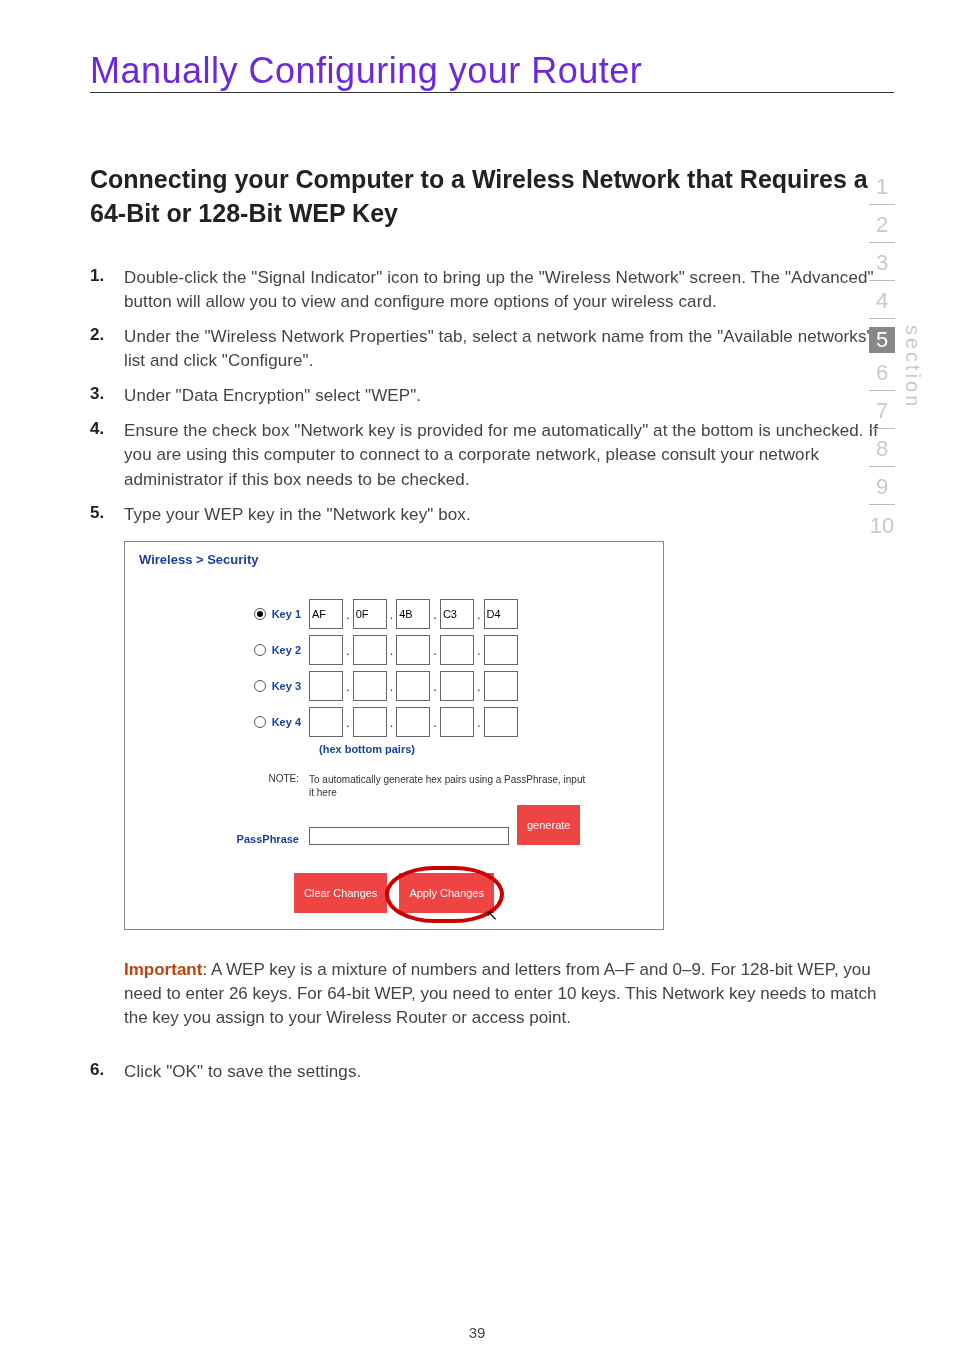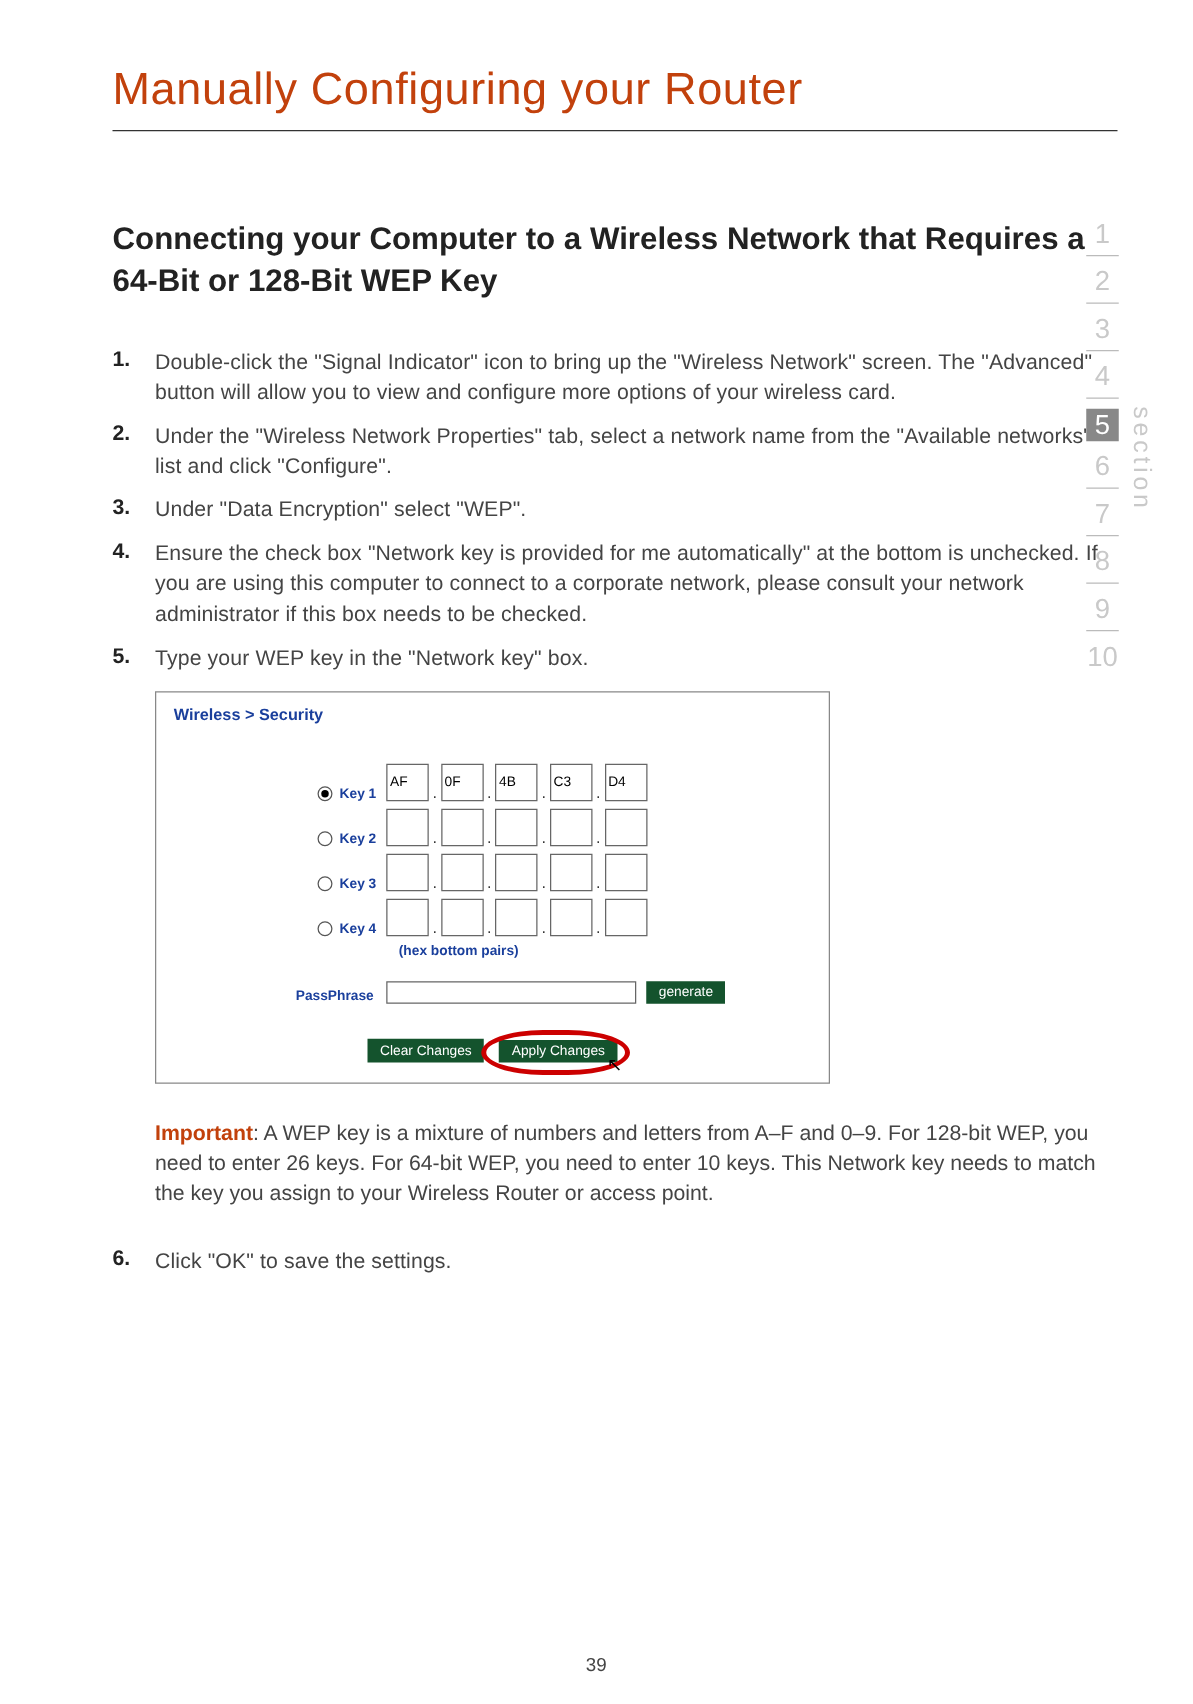--- a/index.html
+++ b/index.html
@@ -10,23 +10,22 @@
     height: 1363px;
     position: relative;
   }
   .page {
     padding: 50px 60px 30px 90px;
     position: relative;
   }
   .chapter-title {
     font-size: 36px;
     font-weight: 300;
-    color: #c2410c;
+    color: #6d28d9;
     letter-spacing: 0.5px;
-    padding-bottom: 12px;
     border-bottom: 1px solid #333;
     margin-bottom: 70px;
     font-family: "Helvetica Neue", Arial, sans-serif;
   }
   .section-heading {
     font-size: 25px;
     font-weight: bold;
     color: #222;
     line-height: 1.35;
     margin-bottom: 35px;
@@ -92,21 +91,21 @@
   .shot-select {
     width: 170px;
     font-size: 12px;
     padding: 1px 3px;
     border: 1px solid #666;
     background: #fff;
   }
   .key-rows { margin-left: 0; }
   .key-row {
     display: flex;
-    align-items: flex-end;
+    align-items: center;
     margin-bottom: 6px;
   }
   .key-label-col {
     width: 170px;
     text-align: right;
     padding-right: 8px;
     display: flex;
     justify-content: flex-end;
     align-items: center;
     gap: 6px;
@@ -170,24 +169,24 @@
     color: #1a3f9c;
   }
   .pp-input {
     width: 200px;
     height: 18px;
     border: 1px solid #666;
     margin-right: 8px;
   }
   .btn-blue {
     display: inline-block;
-    background: #14532d;
+    background: #ef4444;
     color: #fff;
     font-size: 11px;
-    padding: 3px 10px;
+    padding: 14px 10px;
     border: none;
     cursor: pointer;
   }
   .btn-row {
     display: flex;
     justify-content: center;
     gap: 12px;
     position: relative;
   }
   .apply-wrap {
@@ -360,20 +359,24 @@
         <input class="hex-in" style="">
           <span class="dot">.</span>
         <input class="hex-in" style="">
           <span class="dot">.</span>
         <input class="hex-in" style="">
       </div>
     </div>
 
     <div class="hex-caption">(hex bottom pairs)</div>
 
+    <div class="note-row">
+      <div class="note-label">NOTE:</div>
+      <div class="note-text">To automatically generate hex pairs using a PassPhrase, input it here</div>
+    </div>
 
     <div class="pp-row">
       <div class="pp-label">PassPhrase</div>
       <input class="pp-input" style="">
       <button class="btn-blue">generate</button>
     </div>
 
     <div class="btn-row">
       <button class="btn-blue">Clear Changes</button>
       <span class="apply-wrap">

